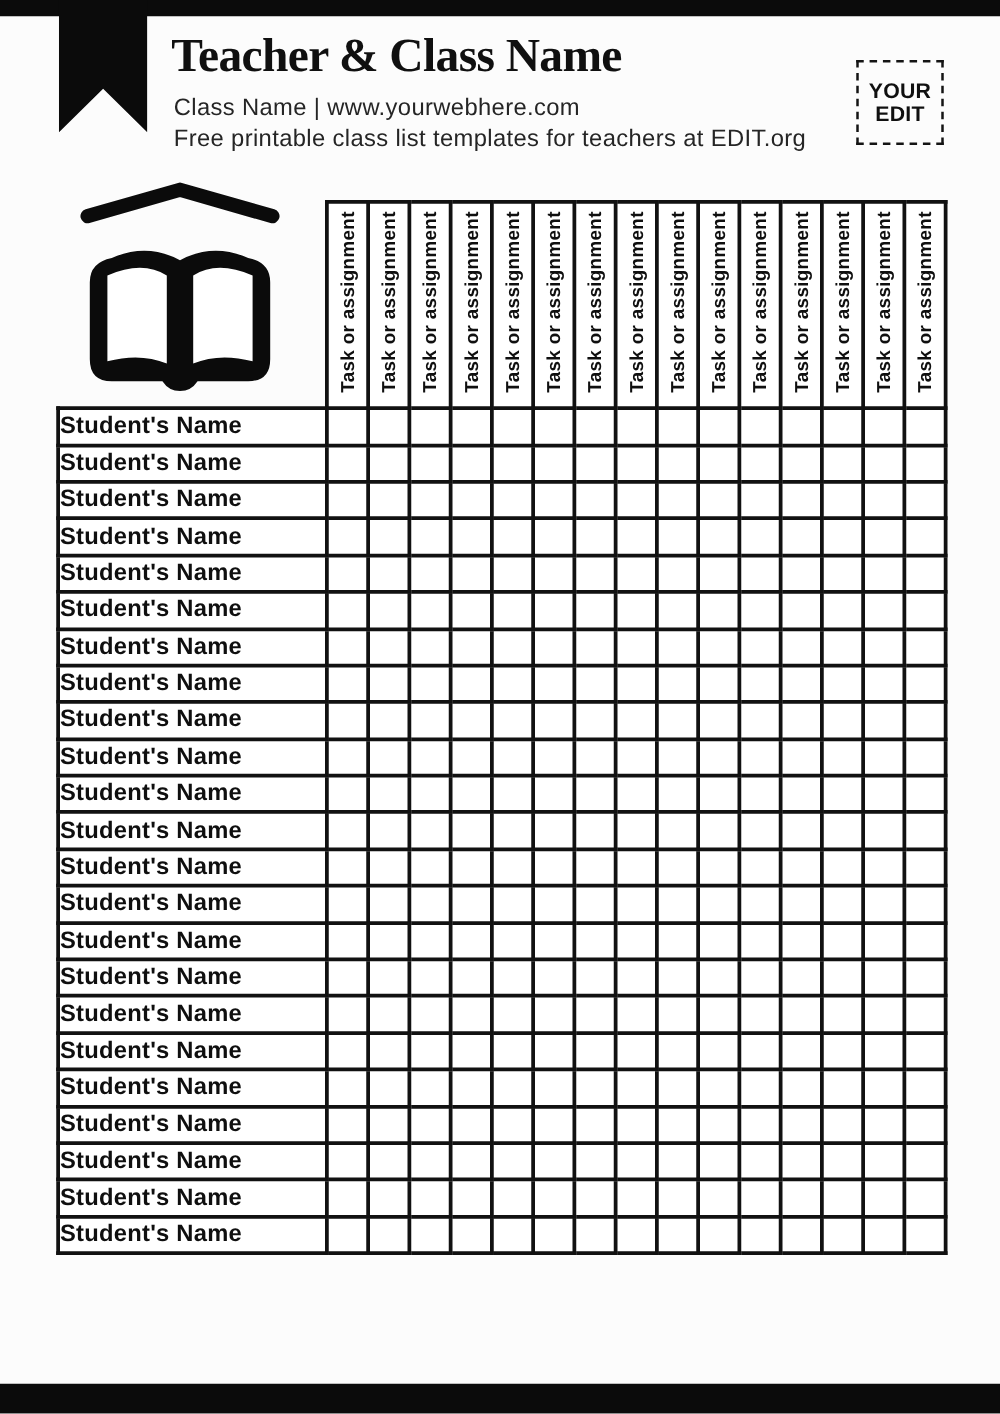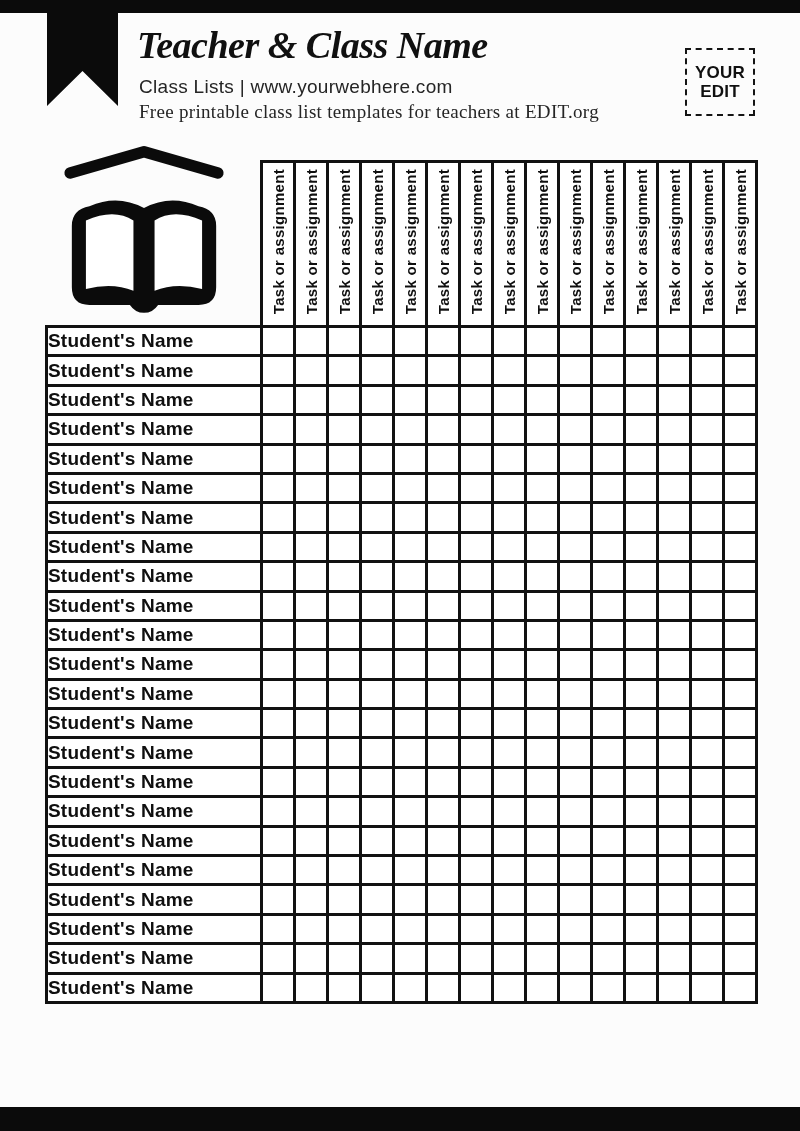--- a/index.html
+++ b/index.html
@@ -31,36 +31,34 @@
   }
   .page-title {
     position: absolute; left: 137px; top: 25px;
     font-family: "Liberation Serif", "DejaVu Serif", serif;
     font-weight: 700;
     font-size: 38px;
     line-height: 1.1;
     letter-spacing: -0.5px;
     color: #101010;
     white-space: nowrap;
-    font-style: italic;
   }
   .site-line {
     position: absolute; left: 139px; top: 76px;
     font-size: 19px;
     color: #252525;
     letter-spacing: 0.3px;
     white-space: nowrap;
   }
   .tagline {
     position: absolute; left: 139px; top: 101px;
     font-size: 19px;
     color: #252525;
     letter-spacing: 0.3px;
     white-space: nowrap;
-    font-family: Liberation Serif, serif;
   }
   .logo-box {
     position: absolute; left: 685px; top: 48px;
     width: 70px; height: 68px;
     border: 2px dashed #141414;
     display: flex;
     flex-direction: column;
     align-items: center;
     justify-content: center;
     text-align: center;
@@ -122,21 +120,21 @@
 <body>
 
 <div class="page">
 
   <div class="top-bar"></div>
 
   <div class="bookmark"></div>
 
   <h1 class="page-title">Teacher &amp; Class Name</h1>
 
-  <div class="site-line">Class Lists | www.yourwebhere.com</div>
+  <div class="site-line">Class Name | www.yourwebhere.com</div>
 
   <div class="tagline">Free printable class list templates for teachers at EDIT.org</div>
 
   <div class="logo-box">
     <div>YOUR</div>
     <div>EDIT</div>
   </div>
 
   <svg class="book-icon" viewBox="0 0 200 200" aria-hidden="true">
     <path d="M16 34 L100 10 L184 34" fill="none" stroke="#0b0b0b" stroke-width="13" stroke-linecap="round" stroke-linejoin="round"></path>

